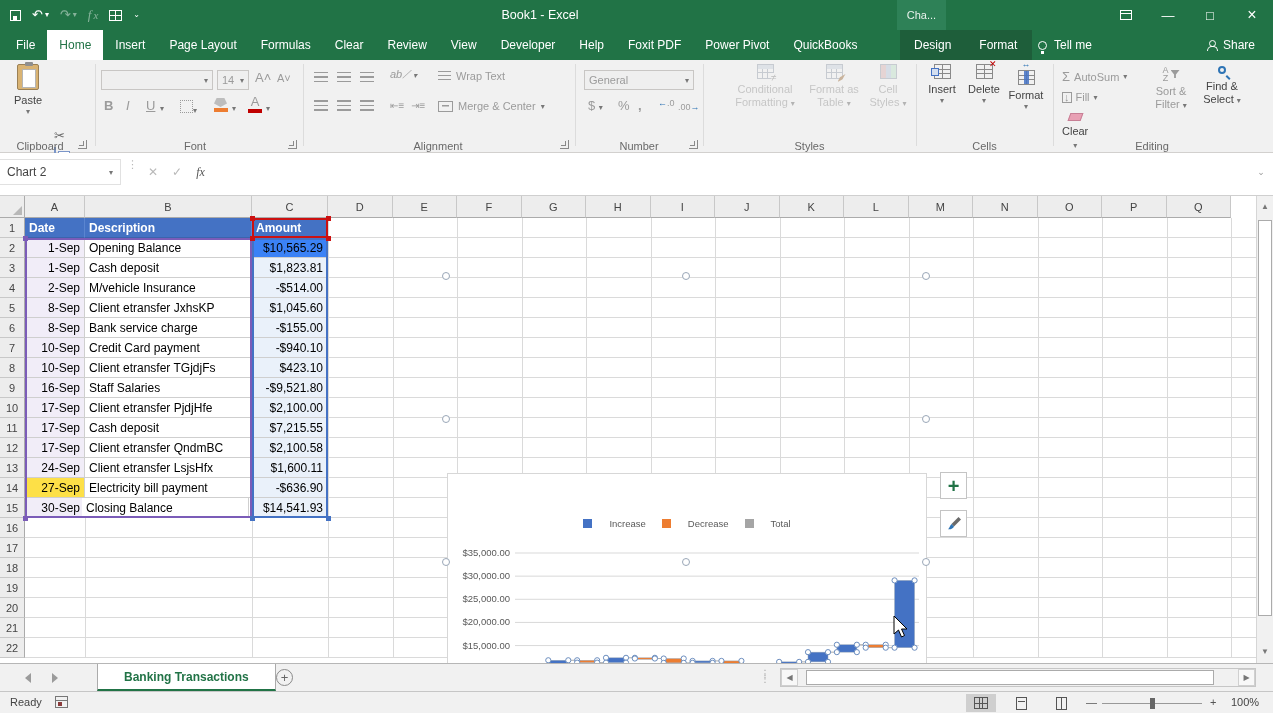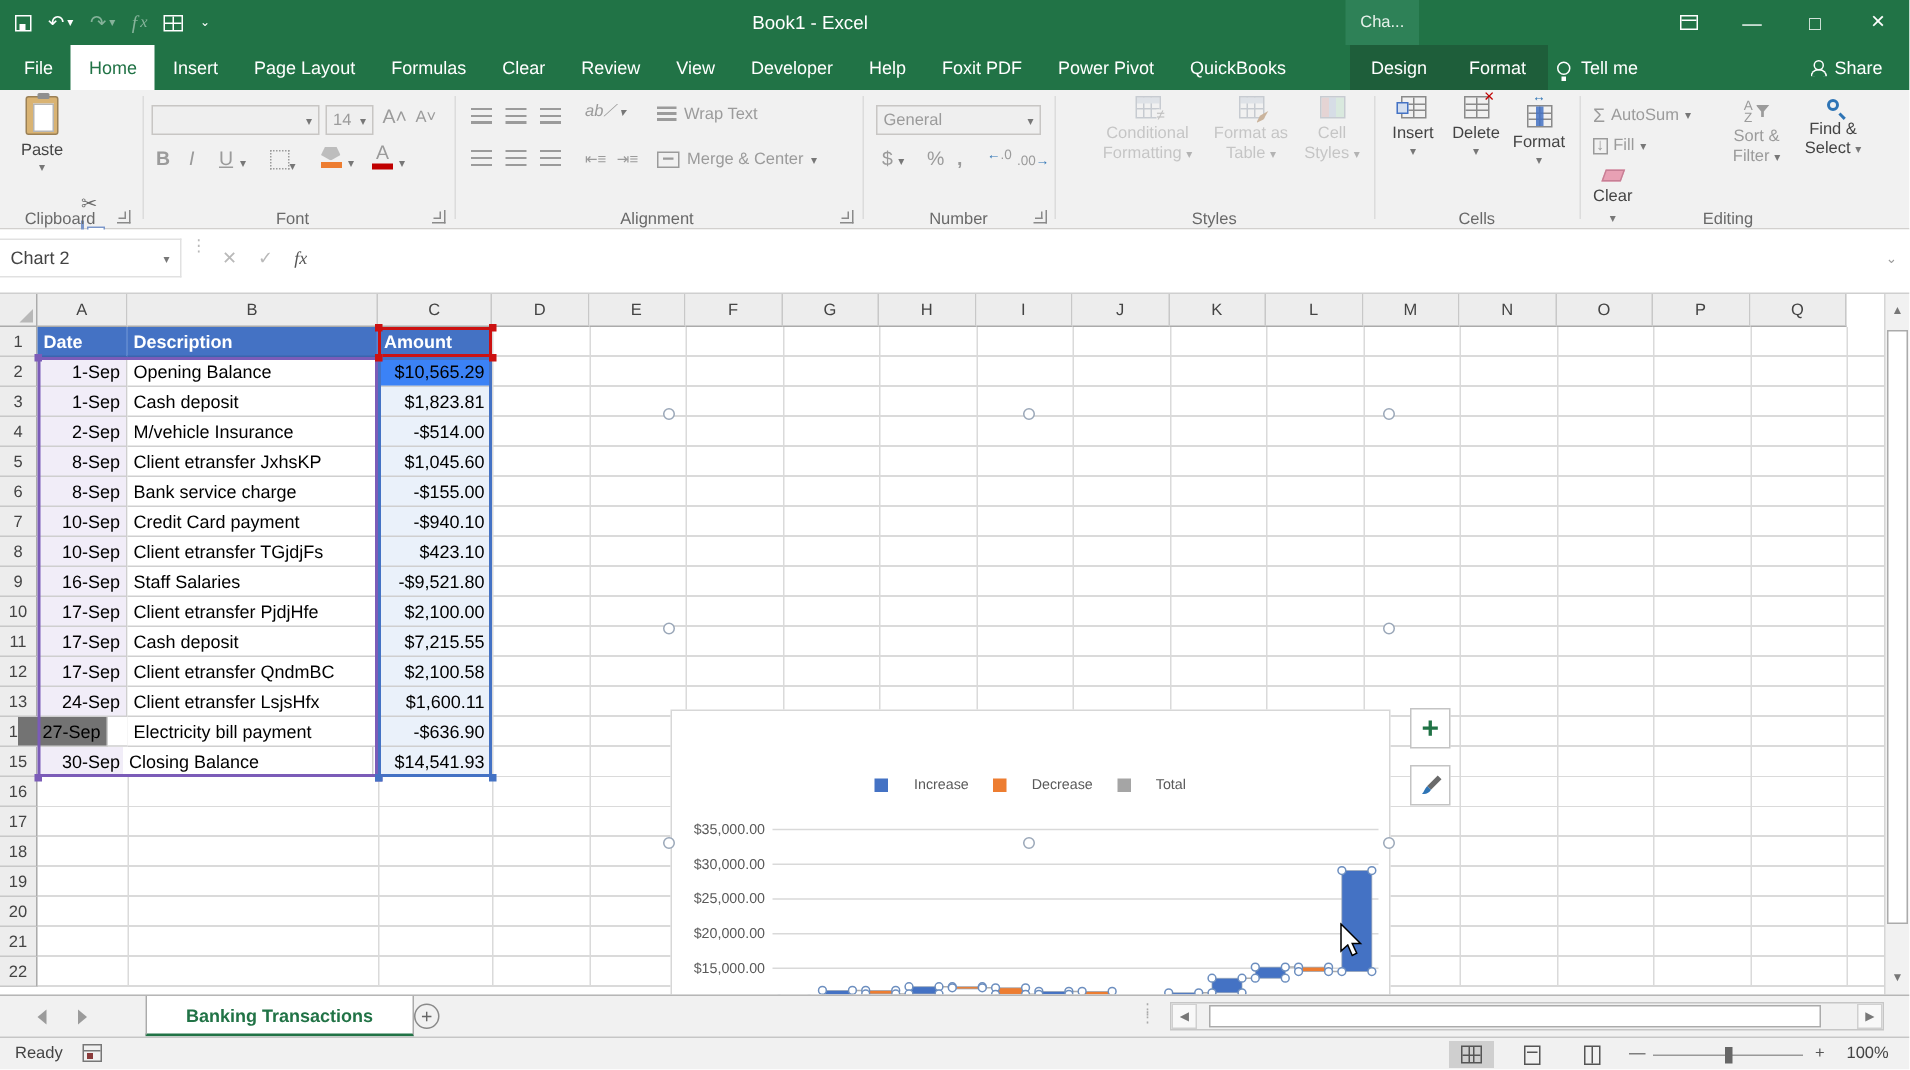--- a/index.html
+++ b/index.html
@@ -497,21 +497,21 @@
         <div class="tcell r-align" style="left: 252px; top: 202px; width: 76px; background: rgb(234, 241, 250);">$2,100.00</div>
         <div class="tcell r-align" style="left: 25px; top: 222px; width: 60px; background: rgb(241, 237, 248);">17-Sep</div>
         <div class="tcell " style="left: 85px; top: 222px; width: 167px; background: rgb(255, 255, 255);">Cash deposit</div>
         <div class="tcell r-align" style="left: 252px; top: 222px; width: 76px; background: rgb(234, 241, 250);">$7,215.55</div>
         <div class="tcell r-align" style="left: 25px; top: 242px; width: 60px; background: rgb(241, 237, 248);">17-Sep</div>
         <div class="tcell " style="left: 85px; top: 242px; width: 167px; background: rgb(255, 255, 255);">Client etransfer QndmBC</div>
         <div class="tcell r-align" style="left: 252px; top: 242px; width: 76px; background: rgb(234, 241, 250);">$2,100.58</div>
         <div class="tcell r-align" style="left: 25px; top: 262px; width: 60px; background: rgb(241, 237, 248);">24-Sep</div>
         <div class="tcell " style="left: 85px; top: 262px; width: 167px; background: rgb(255, 255, 255);">Client etransfer LsjsHfx</div>
         <div class="tcell r-align" style="left: 252px; top: 262px; width: 76px; background: rgb(234, 241, 250);">$1,600.11</div>
-        <div class="tcell r-align" style="left: 12px; top: 282px; width: 60px; background: #737373;">27-Sep</div>
+        <div class="tcell r-align" style="left: 25px; top: 282px; width: 60px; background: #fde047;">27-Sep</div>
         <div class="tcell " style="left: 85px; top: 282px; width: 167px; background: rgb(255, 255, 255);">Electricity bill payment</div>
         <div class="tcell r-align" style="left: 252px; top: 282px; width: 76px; background: rgb(234, 241, 250);">-$636.90</div>
         <div class="tcell r-align" style="left: 25px; top: 302px; width: 60px; background: rgb(241, 237, 248);">30-Sep</div>
         <div class="tcell " style="left: 82px; top: 302px; width: 167px; background: rgb(255, 255, 255);">Closing Balance</div>
         <div class="tcell r-align" style="left: 252px; top: 302px; width: 76px; background: rgb(234, 241, 250);">$14,541.93</div>
       </div>
     <div id="range-overlays">
         <div class="range-rect abs" style="left: 25px; top: 42px; width: 227px; height: 280px; border: 2px solid rgb(123, 92, 184);"></div>
         <div class="range-rect abs" style="left: 252px; top: 42px; width: 76px; height: 280px; border: 2px solid rgb(68, 114, 196);"></div>
         <div class="range-rect abs" style="left: 252px; top: 22px; width: 76px; height: 20px; border: 2px solid rgb(204, 17, 17);"></div>

